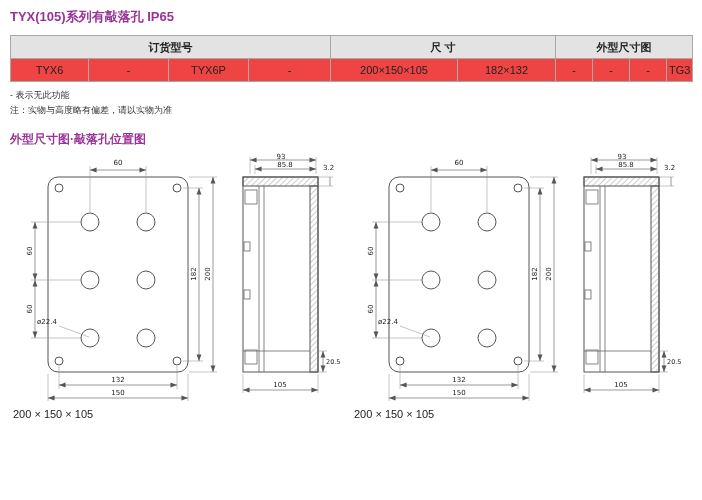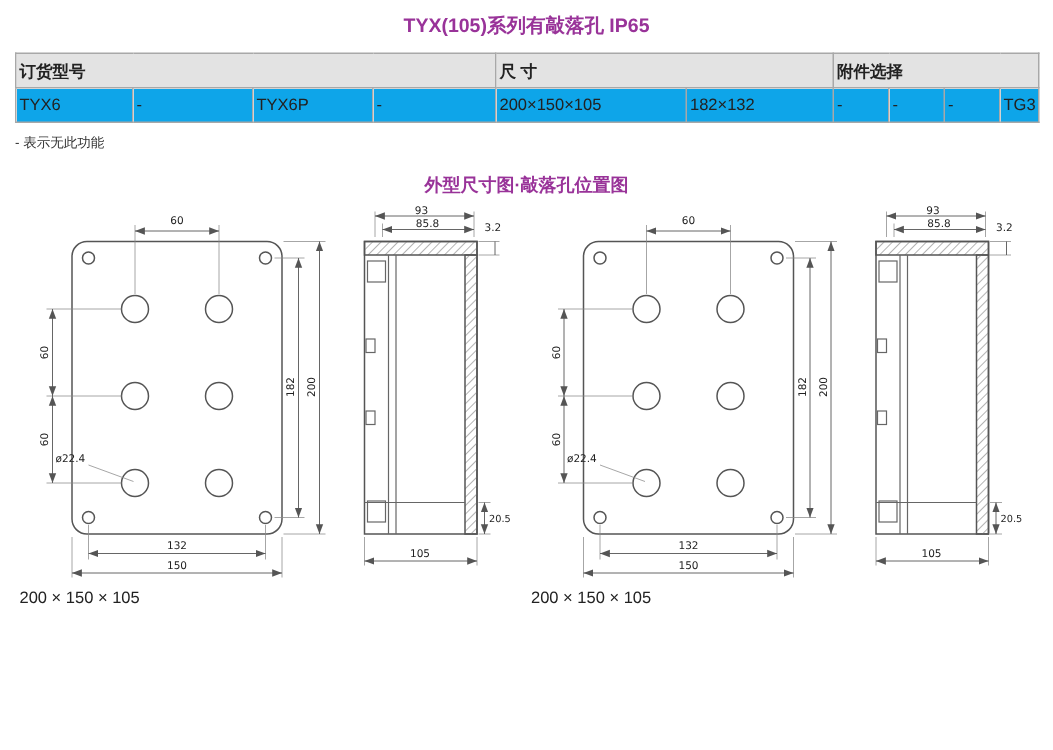--- a/index.html
+++ b/index.html
@@ -1,27 +1,27 @@
 <!DOCTYPE html>
 <html><head>
 <meta charset="utf-8">
 <style>
   * { margin:0; padding:0; box-sizing:border-box; }
   html,body { width:702px; height:500px; background:#ffffff; overflow:hidden;
               font-family:"Liberation Sans","DejaVu Sans",sans-serif; color:#222; }
   .page { padding:8px 10px 0 10px; }
-  .page-title { color:#993399; font-size:13px; font-weight:bold; margin-bottom:9px;text-align:center; }
+  .page-title { color:#993399; font-size:13px; font-weight:bold; margin-bottom:9px; }
   table { width:100%; border-collapse:collapse; font-size:11px; table-layout:fixed; }
-  th,td { border:1px solid #a8a8a8; text-align:left; padding:2px; height:23px;
+  th,td { border:1px solid #a8a8a8; text-align:center; padding:2px; height:23px;
           overflow:hidden; white-space:nowrap; }
   thead th { background:#e3e3e3; font-weight:bold; }
   thead tr.cols th { font-weight:normal; }
-  tbody tr.alt td { background:#0ea5e9; }
+  tbody tr.alt td { background:#ef4444; }
   .notes { text-align:left; font-size:9px; color:#333; margin-top:6px; line-height:1.7; }
-  .section-title { color:#993399; font-size:12px; font-weight:bold; margin:12px 0 2px 0;text-align:center; }
+  .section-title { color:#993399; font-size:12px; font-weight:bold; margin:12px 0 2px 0; }
   .drawings { display:flex; justify-content:space-around; margin-top:4px; }
   .drawing-unit { text-align:left; }
   .caption { font-size:11px; color:#222; margin-top:0px; }
   svg .shape { fill:#ffffff; stroke:#555; stroke-width:1; }
   svg .hatch { fill:url(#hatch); stroke:#555; stroke-width:1; }
   svg .thin  { fill:none; stroke:#666; stroke-width:0.8; }
   svg .dim   { fill:none; stroke:#555; stroke-width:0.6; }
   svg .ext   { fill:none; stroke:#888; stroke-width:0.5; }
   svg text   { font-family:"DejaVu Sans",sans-serif; font-size:7px; fill:#222; }
 </style>
@@ -42,41 +42,42 @@
         <col style="width:98px">
       <col style="width:37px">
         <col style="width:37px">
         <col style="width:37px">
         <col style="width:26px">
     </colgroup>
     <thead>
       <tr class="group">
         <th colspan="4">订货型号</th>
         <th colspan="2">尺 寸</th>
-        <th colspan="4">附件选择</th>
+        <th colspan="4">外型尺寸图</th>
       </tr>
     </thead>
     <tbody>
       <tr class="alt">
         <td>TYX6</td>
         <td>-</td>
         <td>TYX6P</td>
         <td>-</td>
         <td>200×150×105</td>
         <td>182×132</td>
         <td>-</td>
         <td>-</td>
         <td>-</td>
         <td>TG3</td>
       </tr>
     </tbody>
   </table>
 
   <div class="notes">
     <div>- 表示无此功能</div>
+    <div>注：实物与高度略有偏差，请以实物为准</div>
   </div>
 
   <div class="section-title">外型尺寸图·敲落孔位置图</div>
 
   <svg width="0" height="0" style="position:absolute" aria-hidden="true">
     <defs>
       <pattern id="hatch" width="4" height="4" patternUnits="userSpaceOnUse" patternTransform="rotate(45)">
         <line x1="0" y1="0" x2="0" y2="4" stroke="#999" stroke-width="1"></line>
       </pattern>
       <marker id="arr" viewBox="0 0 8 8" refX="7.5" refY="4" markerWidth="7" markerHeight="7" markerUnits="userSpaceOnUse" orient="auto-start-reverse">

